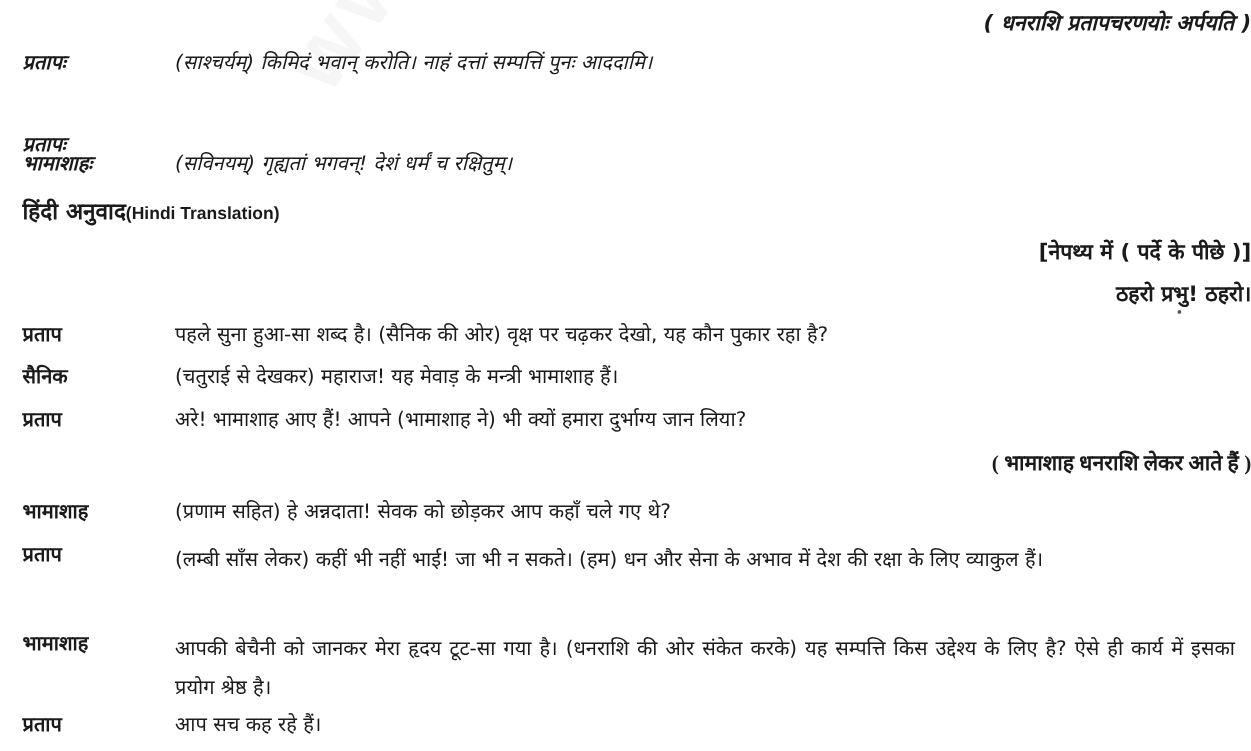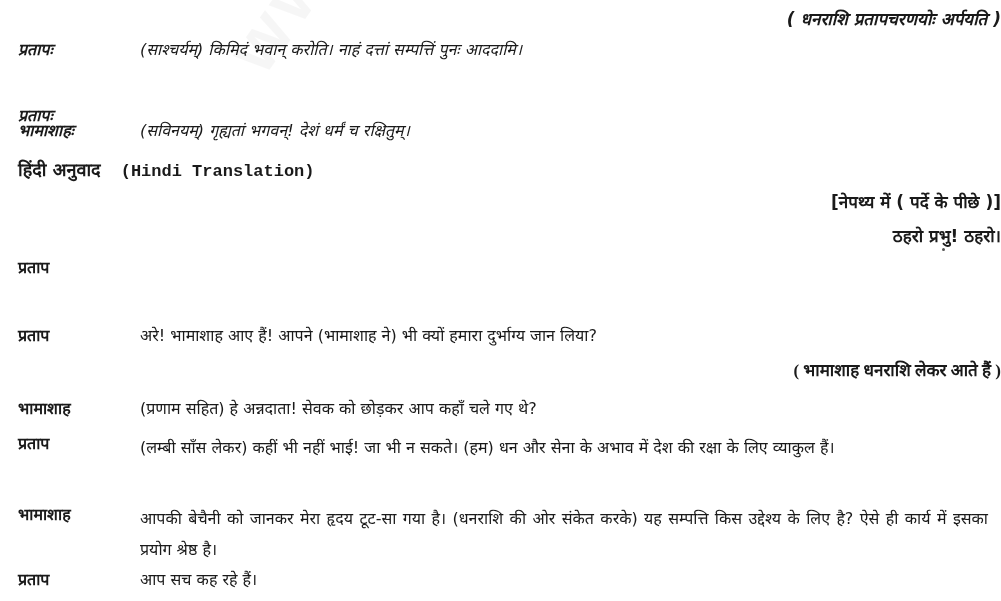--- a/index.html
+++ b/index.html
@@ -50,23 +50,23 @@
     .dialogue.italic { font-style: italic; }
     .dialogue.justify { text-align: justify; }
     .section-title {
       position: absolute;
       left: 18px; top: 158px;
       font-size: 18px;
       font-weight: bold;
       line-height: 24px;
     }
     .section-title .en {
-      font-family: Liberation Mono, monospace;
-      font-size: 17px;
-      margin-left: 20px;
+      font-family: Liberation Sans, sans-serif;
+      font-size: 14px;
+      margin-left: 0;
     }
     .watermark {
       position: absolute;
       left: 210px; top: 40px;
       font-family: "Liberation Sans", sans-serif;
       font-size: 72px;
       font-weight: bold;
       color: rgba(0,0,0,0.035);
       transform: rotate(-55deg);
       transform-origin: left top;
@@ -106,20 +106,25 @@
     <span>हिंदी अनुवाद</span><span class="en">(Hindi Translation)</span>
   </div>
 
   <div class="heading-center" style="top:191px;">[नेपथ्य में ( पर्दे के पीछे )]</div>
   <div class="heading-center" style="top:225px;">ठहरो प्रभु! ठहरो।</div>
 
   <div class="stray-dot"></div>
 
   <div class="row" style="top:256px;">
     <span class="speaker">प्रताप</span>
+    <span class="dialogue">पहले सुना हुआ-सा शब्द है। (सैनिक की ओर) वृक्ष पर चढ़कर देखो, यह कौन पुकार रहा है?</span>
+  </div>
+  <div class="row" style="top:289px;">
+    <span class="speaker">सैनिक</span>
+    <span class="dialogue">(चतुराई से देखकर) महाराज! यह मेवाड़ के मन्त्री भामाशाह हैं।</span>
   </div>
   <div class="row" style="top:324px;">
     <span class="speaker">प्रताप</span>
     <span class="dialogue">अरे! भामाशाह आए हैं! आपने (भामाशाह ने) भी क्यों हमारा दुर्भाग्य जान लिया?</span>
   </div>
 
   <div class="heading-center" style="top:360px;font-family:Liberation Serif, serif;">( भामाशाह धनराशि लेकर आते हैं )</div>
 
   <div class="row" style="top:397px;">
     <span class="speaker">भामाशाह</span>

